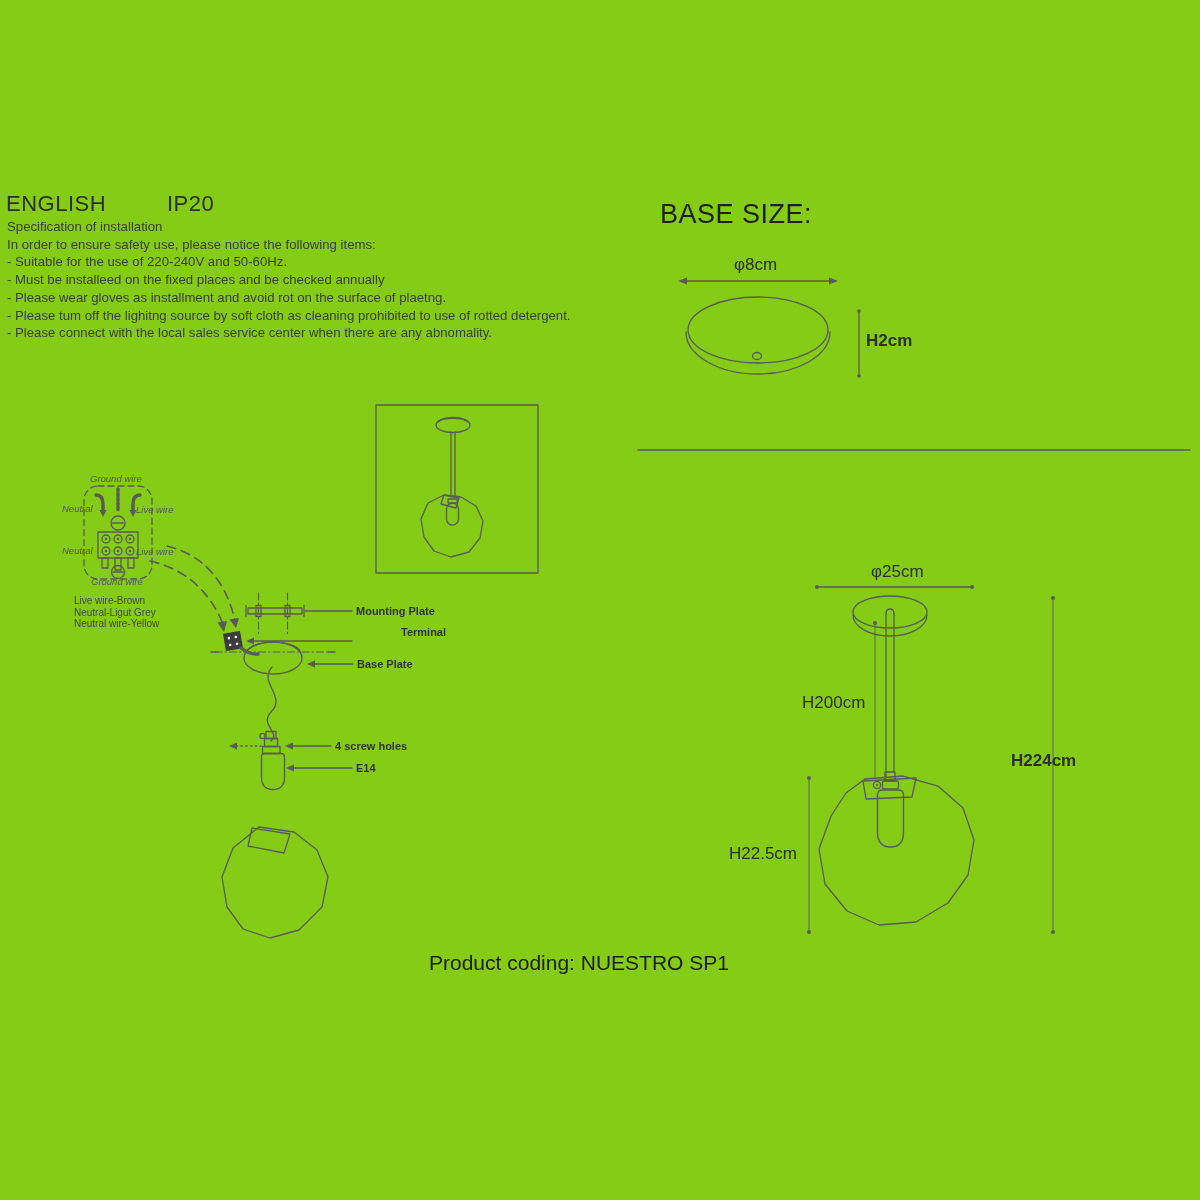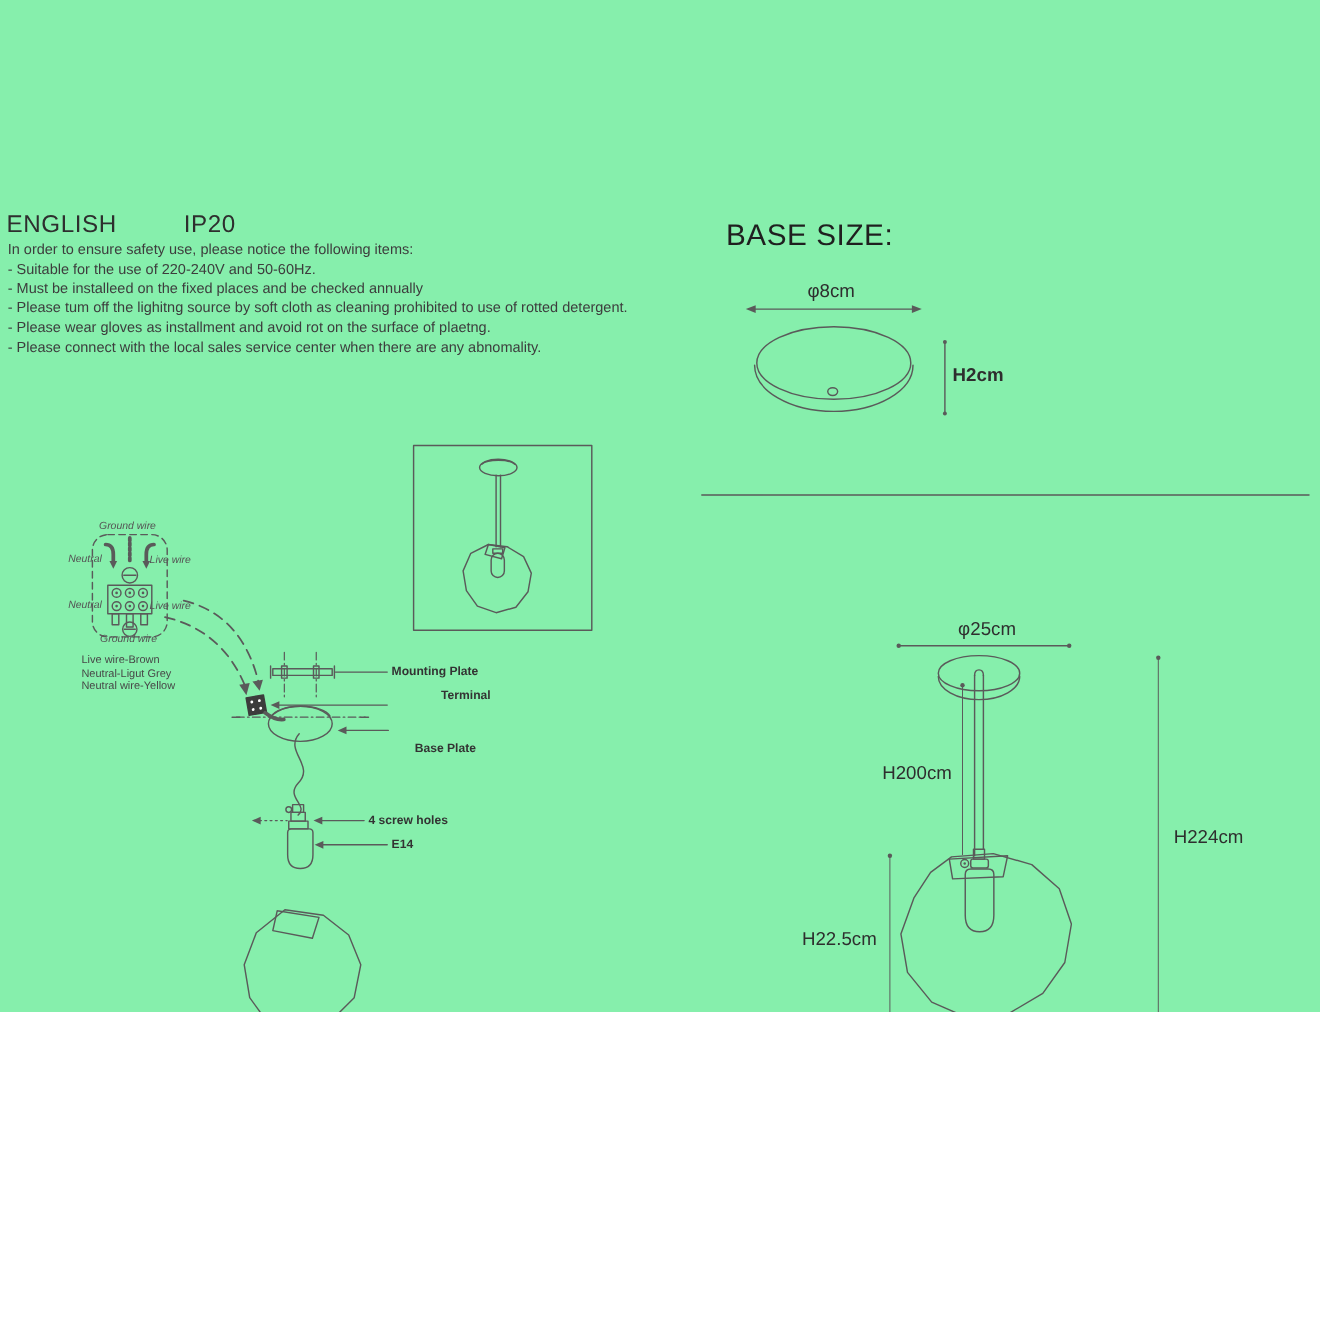--- a/index.html
+++ b/index.html
@@ -2,21 +2,21 @@
 <html><head>
 <meta charset="utf-8">
 <style>
   :root{
     --line:#5a5a5a;
     --text:#3a3a3a;
     --heading:#1f1f1f;
   }
   html,body{margin:0;padding:0;background:#fff;}
   #page{
-    position:relative;width:1200px;height:920px;background:#86efac;
+    position:relative;width:1200px;height:1200px;background:#84cc16;
     font-family:"Liberation Sans", sans-serif;color:var(--text);overflow:hidden;
   }
   .abs{position:absolute;white-space:nowrap;}
   .h1{font-size:22px;color:#2e2e2e;letter-spacing:.5px;}
   .body-text{font-size:13.2px;line-height:17.7px;color:#3d3d3d;}
   .section-title{font-size:27px;color:var(--heading);letter-spacing:.5px;}
   .dim{font-size:17px;color:#2e2e2e;}
   .lab{font-size:11px;font-weight:600;color:#333;}
   .wire-lab{font-size:9.5px;color:#555;font-style:italic;}
   .legend{font-size:10px;line-height:11.6px;color:#474747;}
@@ -185,50 +185,51 @@
       <rect x="885" y="772" width="10" height="9"></rect>
       <rect x="882.5" y="781" width="16" height="8" rx="2"></rect>
       <path d="M 877.5 795 q 0 -5 5 -5 h 16 q 5 0 5 5 v 37 q 0 15 -13 15 q -13 0 -13 -15 z"></path>
     </g>
   </svg>
 
   <div class="abs h1" style="left:6px;top:191px;">ENGLISH</div>
   <div class="abs h1" style="left:167px;top:191px;">IP20</div>
 
   <div class="abs body-text" style="left:7px;top:218px;">
+    <div>Specification of installation</div>
     <div>In order to ensure safety use, please notice the following items:</div>
     <div>- Suitable for the use of 220-240V and 50-60Hz.</div>
     <div>- Must be installeed on the fixed places and be checked annually</div>
+    <div>- Please wear gloves as installment and avoid rot on the surface of plaetng.</div>
     <div>- Please tum off the lighitng source by soft cloth as cleaning prohibited to use of rotted detergent.</div>
-    <div>- Please wear gloves as installment and avoid rot on the surface of plaetng.</div>
     <div>- Please connect with the local sales service center when there are any abnomality.</div>
   </div>
 
   <div class="abs wire-lab" style="left:90px;top:473px;">Ground wire</div>
   <div class="abs wire-lab" style="left:62px;top:503px;">Neutral</div>
   <div class="abs wire-lab" style="left:136px;top:504px;">Live wire</div>
   <div class="abs wire-lab" style="left:62px;top:545px;">Neutral</div>
   <div class="abs wire-lab" style="left:136px;top:546px;">Live wire</div>
   <div class="abs wire-lab" style="left:91px;top:576px;">Ground wire</div>
   <div class="abs legend" style="left:74px;top:595px;">
     <div>Live wire-Brown</div>
     <div>Neutral-Ligut Grey</div>
     <div>Neutral wire-Yellow</div>
   </div>
 
   <div class="abs lab" style="left:356px;top:605px;">Mounting Plate</div>
   <div class="abs lab" style="left:357px;top:626px;margin-left:44px;">Terminal</div>
-  <div class="abs lab" style="left:357px;top:675px;margin-left:20px;">Base Plate</div>
+  <div class="abs lab" style="left:357px;top:658px;">Base Plate</div>
   <div class="abs lab" style="left:335px;top:740px;">4 screw holes</div>
   <div class="abs lab" style="left:356px;top:762px;">E14</div>
 
   <div class="abs section-title" style="left:660px;top:199px;">BASE SIZE:</div>
   <div class="abs dim" style="left:734px;top:255px;">φ8cm</div>
   <div class="abs dim" style="left:866px;top:331px;font-weight:bold;">H2cm</div>
 
   <div class="abs dim" style="left:871px;top:562px;">φ25cm</div>
   <div class="abs dim" style="left:802px;top:693px;">H200cm</div>
-  <div class="abs dim" style="left:1067px;top:751px;">H224cm</div>
+  <div class="abs dim" style="left:1011px;top:751px;font-weight:bold;">H224cm</div>
   <div class="abs dim" style="left:729px;top:844px;">H22.5cm</div>
 
   <div class="abs footer" style="left:429px;top:951px;">Product coding: NUESTRO SP1</div>
 
 </div>
 
 </body></html>

